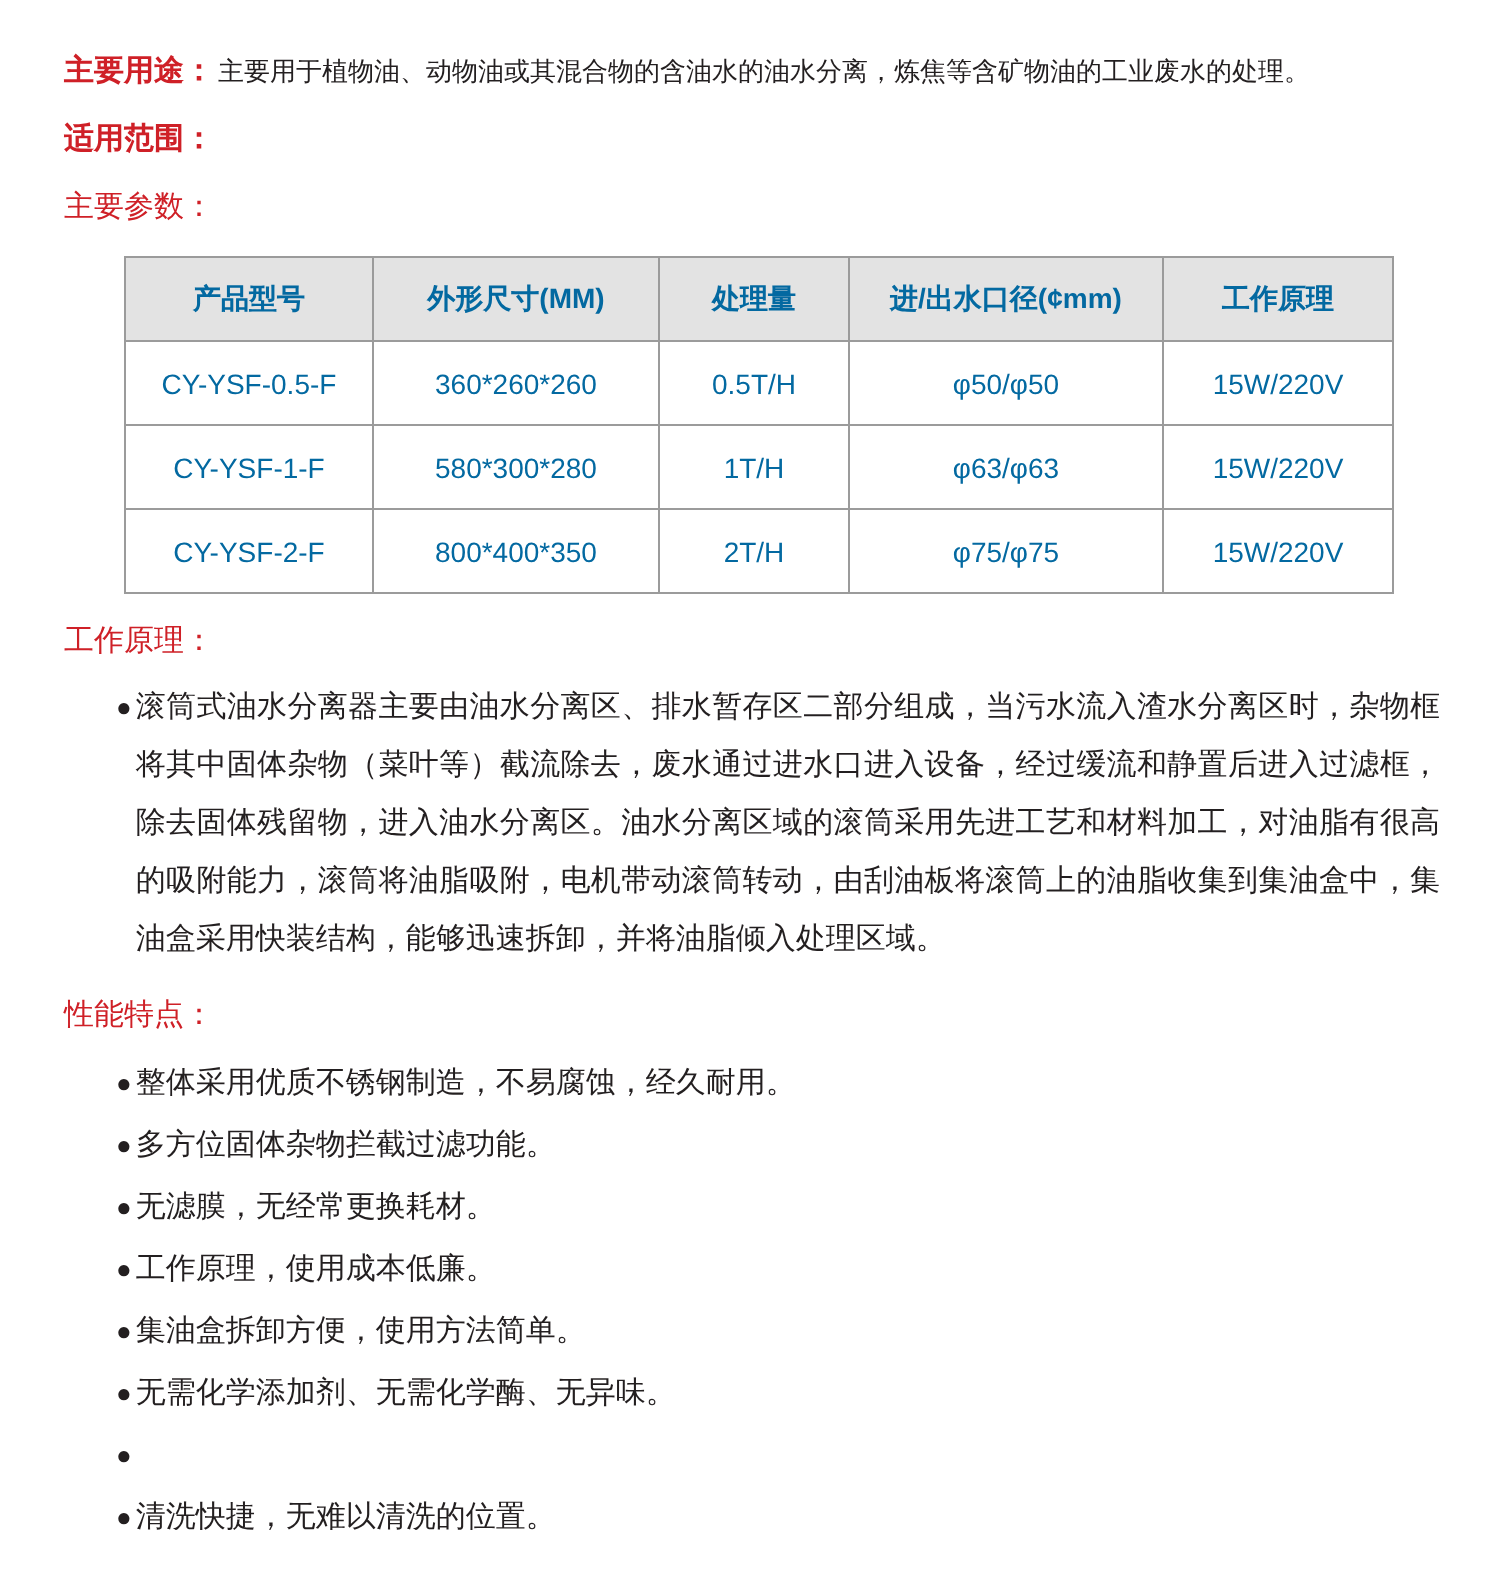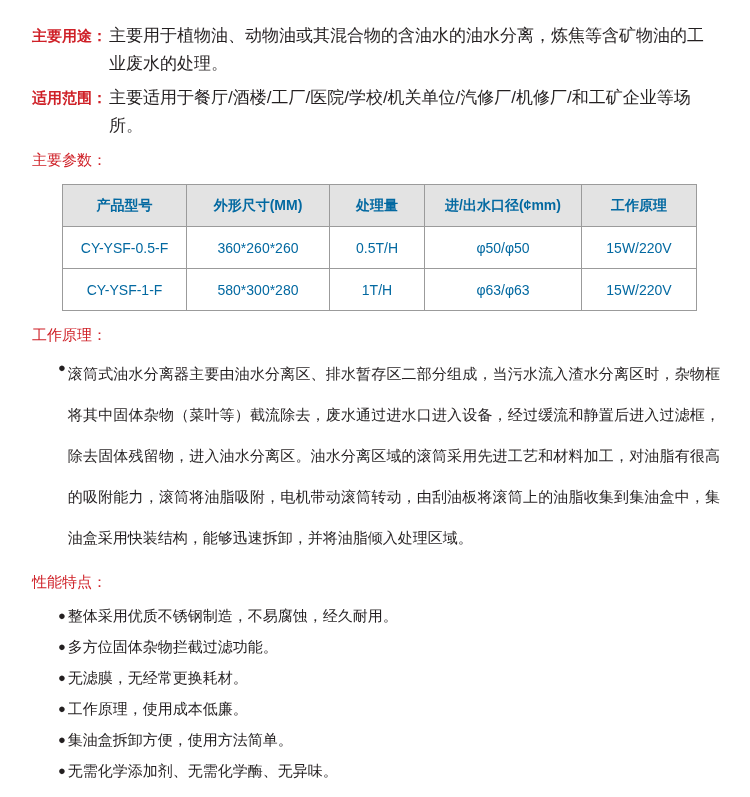--- a/index.html
+++ b/index.html
@@ -30,21 +30,21 @@
   }
   .lbl {
     color: #cf2027;
     font-weight: bold;
     font-size: 15px;
     line-height: 28px;
     white-space: nowrap;
     flex: 0 0 auto;
   }
   .val {
-    font-size: 17px;
+    font-size: 13px;
     line-height: 28px;
     color: #231f20;
     padding-left: 2px;
   }
   .row-purpose .val {
     max-width: 608px;
   }
   .section-label {
     color: #cf2027;
     font-weight: normal;
@@ -91,21 +91,21 @@
   }
   .bullet {
     flex: 0 0 auto;
     font-size: 13px;
     line-height: 29px;
     color: #231f20;
     padding-right: 2px;
   }
   .para-text {
     font-size: 15px;
-    line-height: 41px;
+    line-height: 29px;
     color: #231f20;
     text-align: justify;
     max-width: 662px;
   }
   .feature-list {
     margin: 2px 0 0 26px;
   }
   .feature {
     display: flex;
     align-items: flex-start;
@@ -123,21 +123,20 @@
 
 <div class="page">
 
   <div class="row row-purpose">
     <div class="lbl">主要用途：</div>
     <div class="val">主要用于植物油、动物油或其混合物的含油水的油水分离，炼焦等含矿物油的工业废水的处理。</div>
   </div>
 
   <div class="row">
     <div class="lbl">适用范围：</div>
-    <div class="val">主要适用于餐厅/酒楼/工厂/医院/学校/机关单位/汽修厂/机修厂/和工矿企业等场所。</div>
   </div>
 
   <div class="section-label">主要参数：</div>
 
   <div class="tbl-wrap">
     <table class="spec">
       <colgroup>
         <col class="c1">
           <col class="c2">
           <col class="c3">
@@ -161,20 +160,27 @@
           <td>φ50/φ50</td>
           <td>15W/220V</td>
         </tr>
         <tr>
           <td>CY-YSF-1-F</td>
           <td>580*300*280</td>
           <td>1T/H</td>
           <td>φ63/φ63</td>
           <td>15W/220V</td>
         </tr>
+        <tr>
+          <td>CY-YSF-2-F</td>
+          <td>800*400*350</td>
+          <td>2T/H</td>
+          <td>φ75/φ75</td>
+          <td>15W/220V</td>
+        </tr>
       </tbody>
     </table>
   </div>
 
   <div class="section-label">工作原理：</div>
   <div class="block">
     <div class="para">
       <span class="bullet">●</span>
       <span class="para-text">滚筒式油水分离器主要由油水分离区、排水暂存区二部分组成，当污水流入渣水分离区时，杂物框将其中固体杂物（菜叶等）截流除去，废水通过进水口进入设备，经过缓流和静置后进入过滤框，除去固体残留物，进入油水分离区。油水分离区域的滚筒采用先进工艺和材料加工，对油脂有很高的吸附能力，滚筒将油脂吸附，电机带动滚筒转动，由刮油板将滚筒上的油脂收集到集油盒中，集油盒采用快装结构，能够迅速拆卸，并将油脂倾入处理区域。</span>
     </div>

